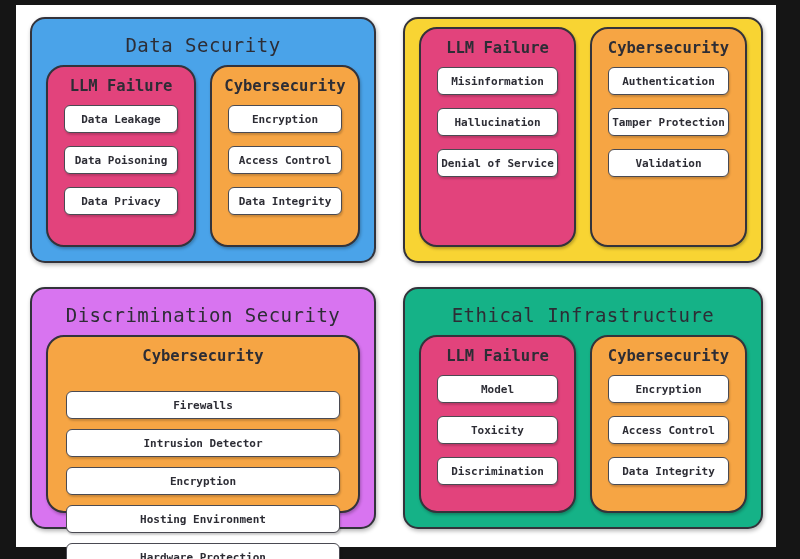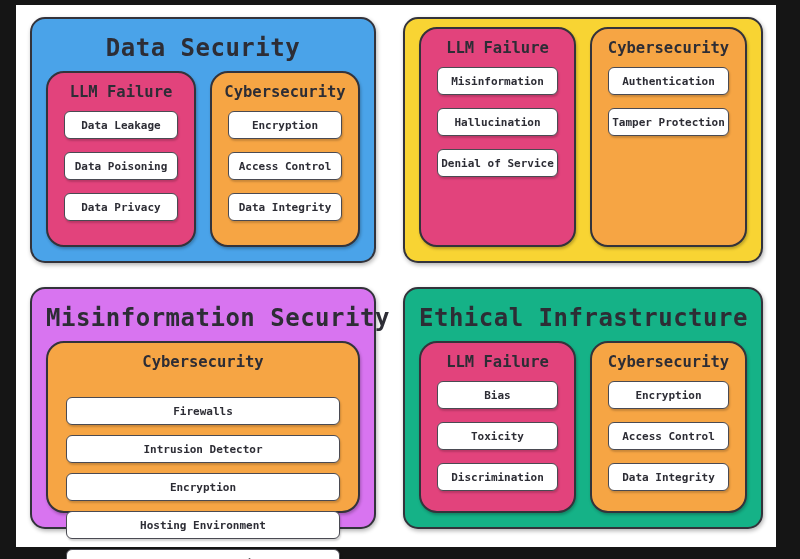--- a/index.html
+++ b/index.html
@@ -34,22 +34,22 @@
     display: flex;
     flex-direction: column;
     padding: 8px 14px 14px 14px;
   }
   .q-blue   { background: var(--blue,   #4aa3e9); }
   .q-yellow { background: var(--yellow, #f8d433); }
   .q-purple { background: var(--purple, #d874f0); }
   .q-green  { background: var(--green,  #15b287); }
   .q-title {
     text-align: center;
-    font-size: 24px;
-    font-weight: bold;
+    font-size: 19px;
+    font-weight: normal;
     letter-spacing: 0.5px;
     color: var(--ink, #2d2d35);
     padding: 7px 0 9px 0;
     white-space: nowrap;
   }
   .cards {
     flex: 1;
     display: flex;
     gap: 14px;
     min-height: 0;
@@ -142,48 +142,49 @@
             <div class="item">Misinformation</div>
             <div class="item">Hallucination</div>
             <div class="item">Denial of Service</div>
           </div>
         </div>
         <div class="card c-orange">
           <div class="c-title">Cybersecurity</div>
           <div class="items">
             <div class="item">Authentication</div>
             <div class="item">Tamper Protection</div>
+            <div class="item">Validation</div>
           </div>
         </div>
       </div>
     </div>
 
     <div class="quadrant q-purple">
-      <div class="q-title">Misinformation Security</div>
+      <div class="q-title">Discrimination Security</div>
       <div class="cards">
         <div class="card c-orange">
           <div class="c-title">Cybersecurity</div>
           <div class="items-2col">
             <div class="item">Firewalls</div>
             <div class="item">Intrusion Detector</div>
             <div class="item">Encryption</div>
             <div class="item">Hosting Environment</div>
             <div class="item">Hardware Protection</div>
           </div>
         </div>
       </div>
     </div>
 
     <div class="quadrant q-green">
       <div class="q-title">Ethical Infrastructure</div>
       <div class="cards">
         <div class="card c-pink">
           <div class="c-title">LLM Failure</div>
           <div class="items">
-            <div class="item">Bias</div>
+            <div class="item">Model</div>
             <div class="item">Toxicity</div>
             <div class="item">Discrimination</div>
           </div>
         </div>
         <div class="card c-orange">
           <div class="c-title">Cybersecurity</div>
           <div class="items">
             <div class="item">Encryption</div>
             <div class="item">Access Control</div>
             <div class="item">Data Integrity</div>

